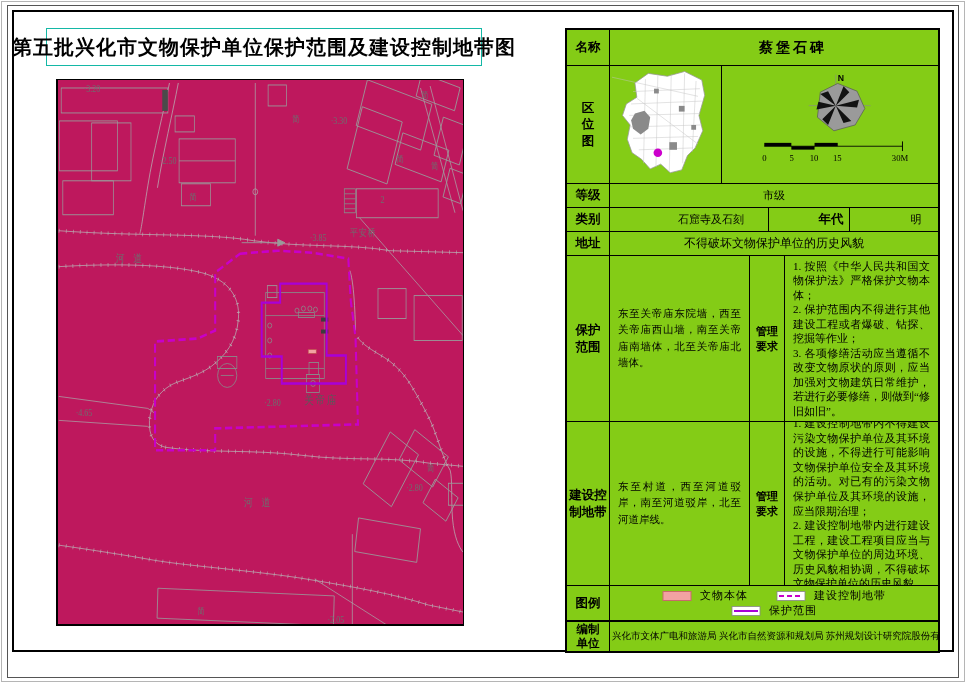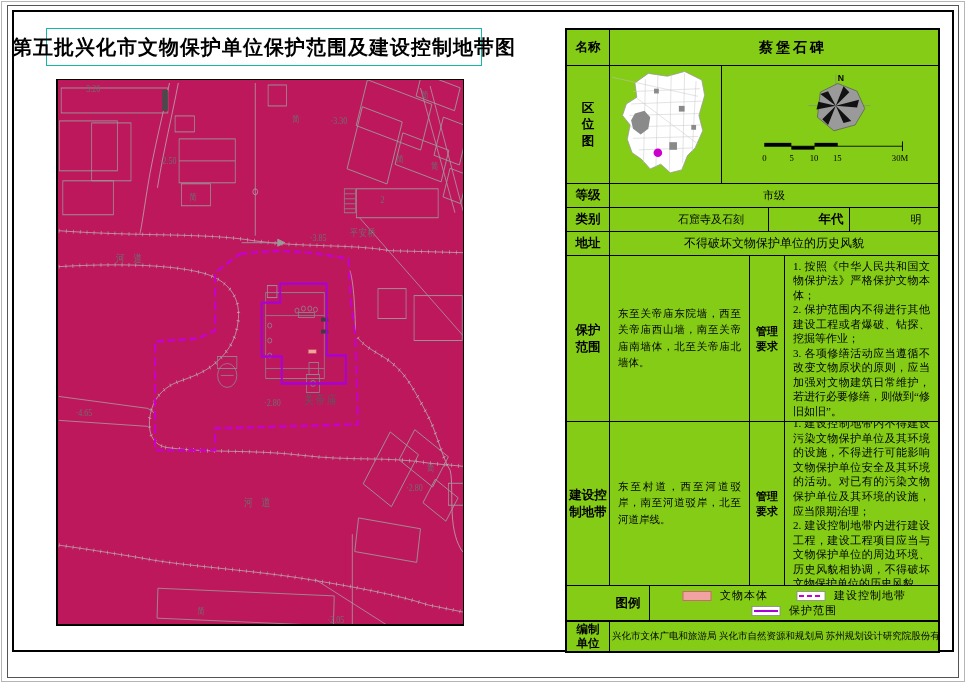--- a/index.html
+++ b/index.html
@@ -15,21 +15,21 @@
   .title-box .t{font-size:20px;font-weight:bold;letter-spacing:1px;white-space:nowrap;}
 
   .map-box{position:absolute;left:56px;top:79px;width:408px;height:547px;
            border:1px solid #000;border-left-width:2px;border-bottom-width:2px;background:#be185d;}
   .map-box svg{position:absolute;left:0;top:0;width:100%;height:100%;}
 
   .info-table{position:absolute;left:565px;top:28px;width:375px;height:625px;border:2px solid #000;
               display:flex;flex-direction:column;background:#84cc16;}
   .trow{display:flex;border-bottom:1px solid #000;min-height:0;}
   .trow.last{border-bottom:none;}
-  .trow.no-bot{border-bottom:none;padding-left:40px;}
+  .trow.no-bot{border-bottom:none;}
   .trow.thick-top{border-top:2px solid #000;}
   .tc{border-right:1px solid #000;display:flex;align-items:center;justify-content:center;
       min-width:0;min-height:0;overflow:hidden;}
   .tc.lastc{border-right:none;}
   .tc-label{width:43px;flex:0 0 43px;font-weight:bold;font-size:12.5px;text-align:center;
             white-space:pre-line;line-height:1.3;}
   .tc-label.small{font-size:11.5px;line-height:1.15;}
   .val{font-size:11px;text-align:center;}
   .val-name{font-size:14px;font-weight:bold;letter-spacing:3px;margin-left:38px;}
   .txtcell{flex-direction:column;justify-content:center;align-items:flex-end;padding:6px 8px;}

